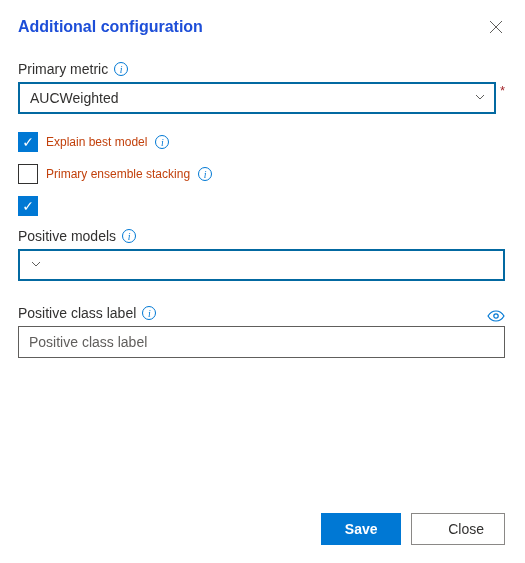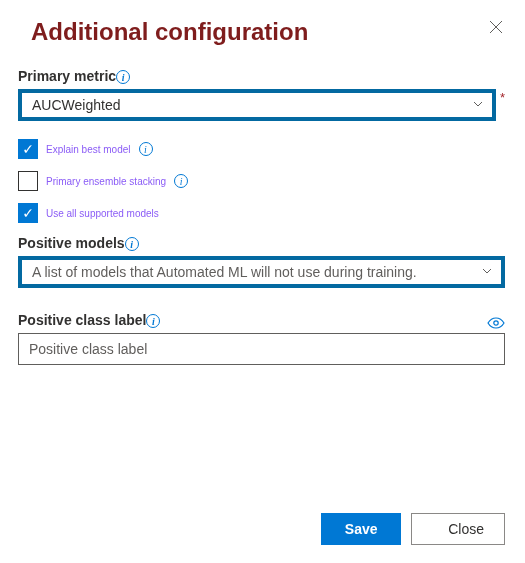--- a/index.html
+++ b/index.html
@@ -17,38 +17,38 @@
       padding: 18px 20px 18px 18px;
       position: relative;
     }
     .header {
       display: flex;
       justify-content: space-between;
       align-items: flex-start;
       margin-bottom: 22px;
     }
     .title {
-      font-size: 24px;
+      font-size: 16px;
       font-weight: 600;
-      color: #7f1d1d;
-      margin-left: 13px;
+      color: #1d4ed8;
     }
     .close-x {
       font-size: 16px;
       cursor: pointer;
       color: #605e5c;
       line-height: 1;
       padding: 2px;
     }
     .field-label {
       font-size: 14px;
-      font-weight: 700;
+      font-weight: 400;
       color: #323130;
       display: flex;
-      align-items: flex-end;
+      align-items: center;
+      gap: 6px;
       margin-bottom: 5px;
     }
     .info-icon {
       width: 14px;
       height: 14px;
       border: 1px solid #0078d4;
       border-radius: 50%;
       color: #0078d4;
       display: inline-flex;
       align-items: center;
@@ -60,21 +60,21 @@
     }
     .select-wrap {
       display: flex;
       align-items: flex-start;
       gap: 4px;
       margin-bottom: 18px;
     }
     .select-box {
       flex: 1;
       height: 32px;
-      border: 4px solid #0369a1;
+      border: 2px solid #0369a1;
       display: flex;
       align-items: center;
       justify-content: space-between;
       padding: 0 8px 0 10px;
       cursor: pointer;
       background: #fff;
     }
     .select-box.placeholder {
       color: #605e5c;
     }
@@ -108,22 +108,22 @@
       background: #0078d4;
       border-color: #0078d4;
       color: #fff;
     }
     .checkbox.checked::after {
       content: "✓";
       font-size: 14px;
       line-height: 1;
     }
     .checkbox-label {
-      font-size: 10px;
-      color: #8b5cf6;
+      font-size: 12px;
+      color: #c2410c;
     }
     .blocked-group {
       margin-top: 4px;
       margin-bottom: 24px;
     }
     .positive-group {
       margin-bottom: 5px;
       margin-top: 12px;
     }
     .label-row {
@@ -214,30 +214,28 @@
 </div>
 
 <div class="checkbox-row">
   <div class="checkbox"></div>
   <span class="checkbox-label">Primary ensemble stacking</span>
   <span class="info-icon">i</span>
 </div>
 
 <div class="checkbox-row">
   <div class="checkbox checked"></div>
-  <span class="checkbox-label">Use all supported models</span>
 </div>
 
 <div class="blocked-group">
   <div class="field-label">
     <span>Positive models</span>
     <span class="info-icon">i</span>
   </div>
   <div class="select-box placeholder">
-    <span>A list of models that Automated ML will not use during training.</span>
     <span class="chevron">
       <svg width="12" height="12" viewBox="0 0 12 12">
           <path d="M2 4 L6 8 L10 4" stroke="#605e5c" stroke-width="1" fill="none"></path>
         </svg>
     </span>
   </div>
 </div>
 
 <div class="positive-group">
   <div class="label-row">

